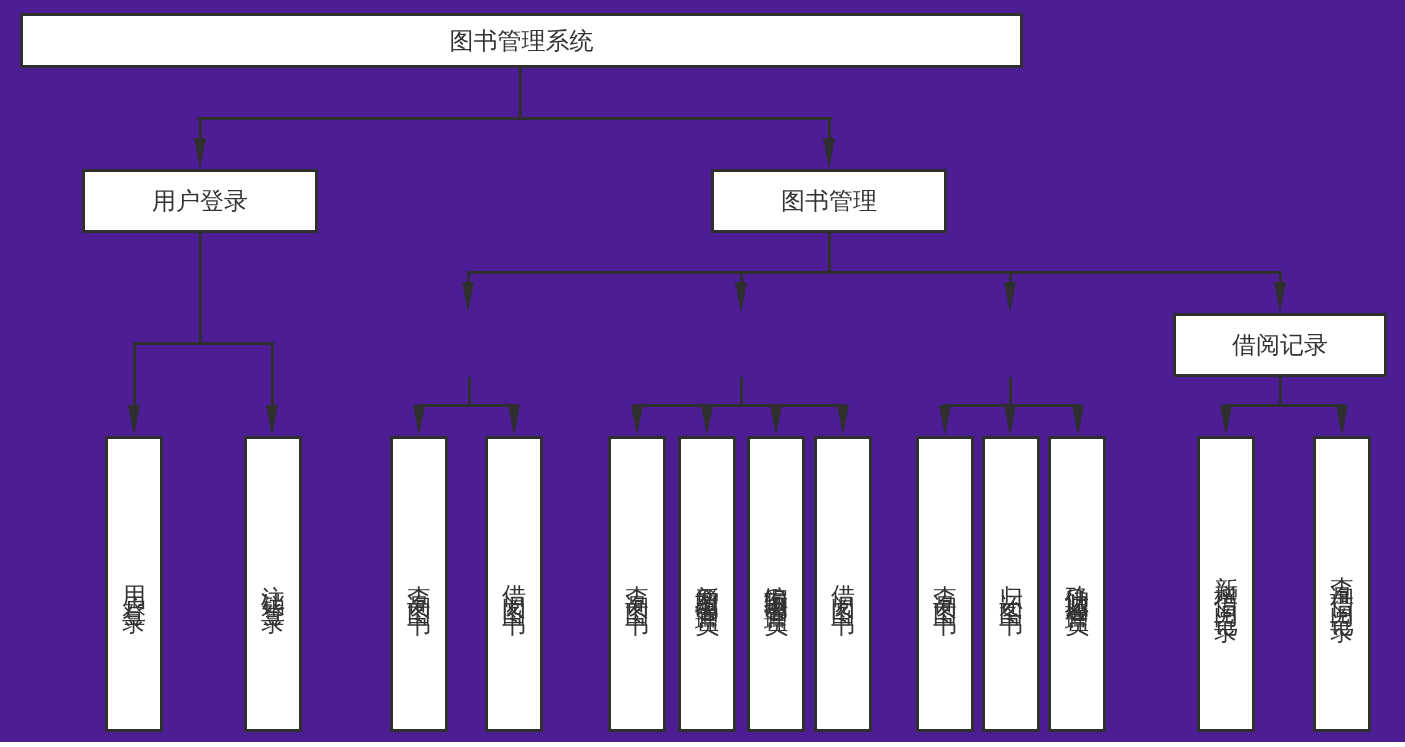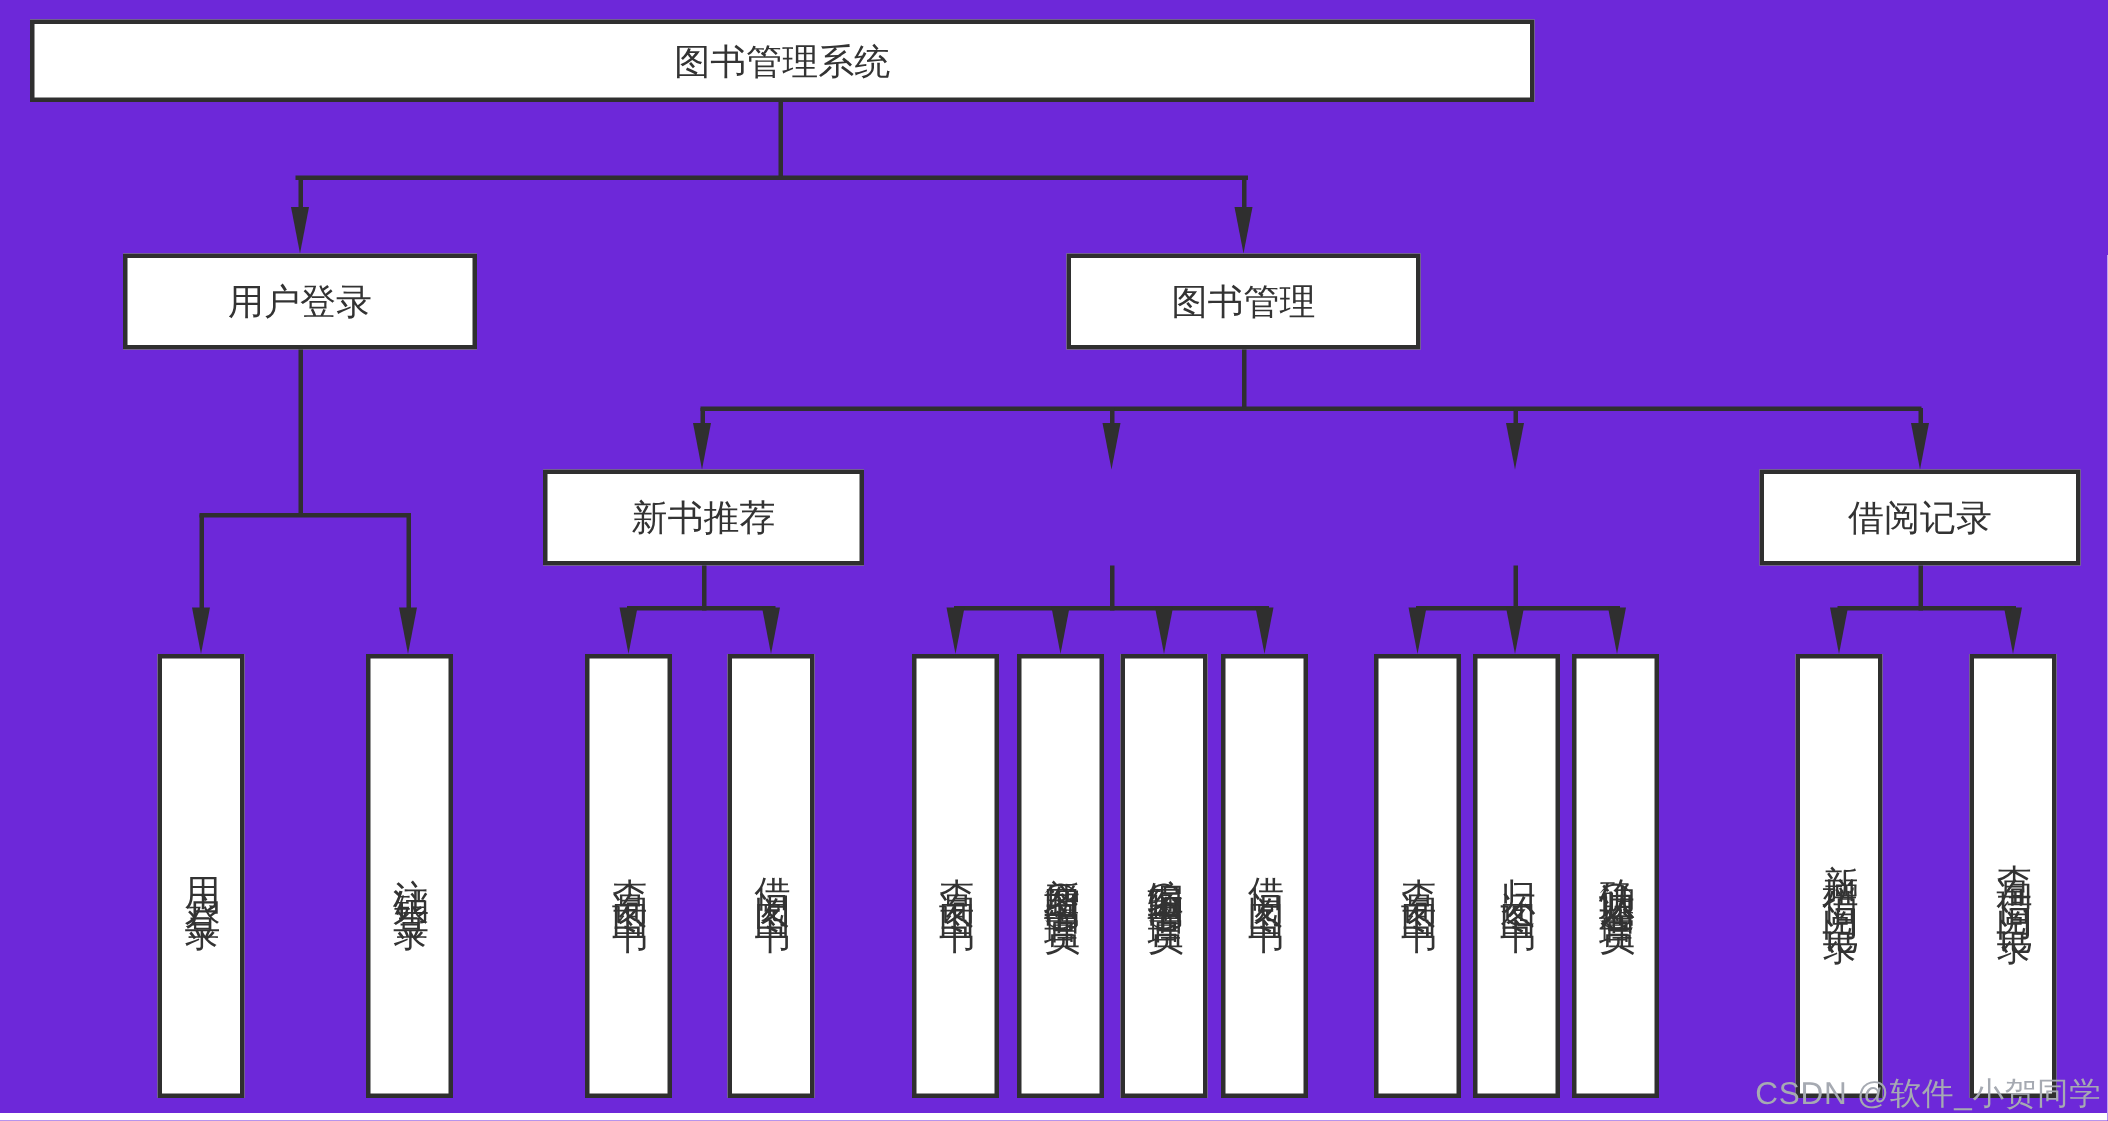--- a/index.html
+++ b/index.html
@@ -3,21 +3,21 @@
 <meta charset="utf-8">
 <style>
   :root{
     --line:#2f2f2f;
     --text:#333333;
   }
   html,body{margin:0;padding:0;background:#ffffff;}
   .canvas{
     position:relative;
     width:1405px;height:742px;
-    background:#6d28d9;
+    background:#4c1d95;
     overflow:hidden;
     font-family:"Liberation Sans","DejaVu Sans",sans-serif;
     color:var(--text);
   }
   .box{
     position:absolute;
     box-sizing:border-box;
     border:3px solid var(--line);
     background:#ffffff;
     display:flex;align-items:center;justify-content:center;
@@ -82,23 +82,20 @@
   <div class="hl" style="left:466.5px;top:271px;width:814px"></div>
   <div class="vl" style="left:466.5px;top:272px;height:12px"></div>
   <div class="ah" style="left:461.5px;top:282px"></div>
   <div class="vl" style="left:739.5px;top:272px;height:12px"></div>
   <div class="ah" style="left:734.5px;top:282px"></div>
   <div class="vl" style="left:1008.5px;top:272px;height:12px"></div>
   <div class="ah" style="left:1003.5px;top:282px"></div>
   <div class="vl" style="left:1278.5px;top:272px;height:12px"></div>
   <div class="ah" style="left:1273.5px;top:282px"></div>
 
-  <div class="box" style="left:362px;top:313px;width:214px;height:64px">
-    <span>新书推荐</span>
-  </div>
   <div class="box" style="left:1173px;top:313px;width:214px;height:64px">
     <span>借阅记录</span>
   </div>
 
   <div class="vl" style="left:467.5px;top:377px;height:30px"></div>
   <div class="hl" style="left:417.5px;top:404px;width:99px"></div>
   <div class="ah" style="left:412.5px;top:405px"></div>
   <div class="ah" style="left:507.5px;top:405px"></div>
 
   <div class="vl" style="left:739.5px;top:377px;height:30px"></div>
@@ -156,15 +153,14 @@
     <span class="vtext tight">确认归还（管理员）</span>
   </div>
 
   <div class="box" style="left:1197px;top:436px;width:58px;height:296px">
     <span class="vtext">新增借阅记录</span>
   </div>
   <div class="box" style="left:1313px;top:436px;width:58px;height:296px">
     <span class="vtext">查询借阅记录</span>
   </div>
 
-  <div class="watermark">CSDN @软件_小贺同学</div>
 
 </div>
 
 </body></html>

